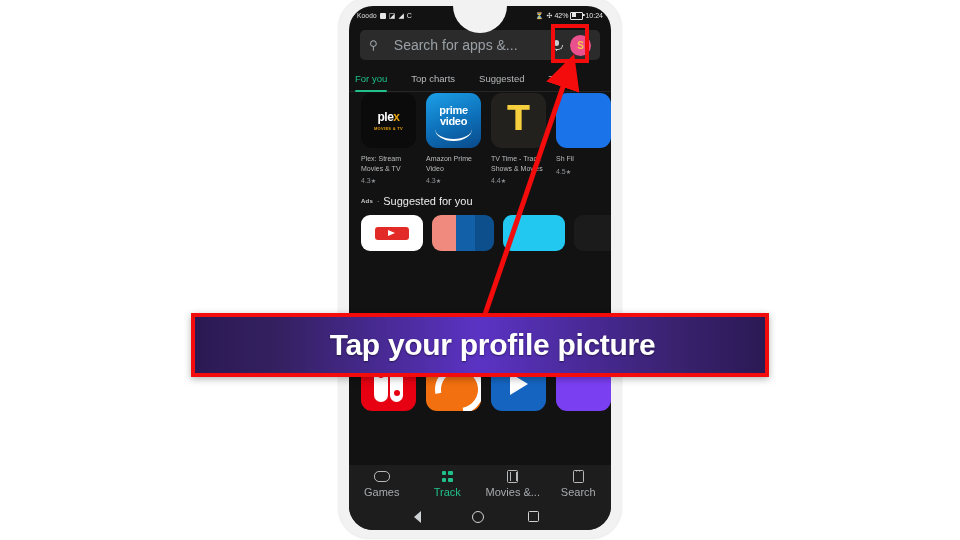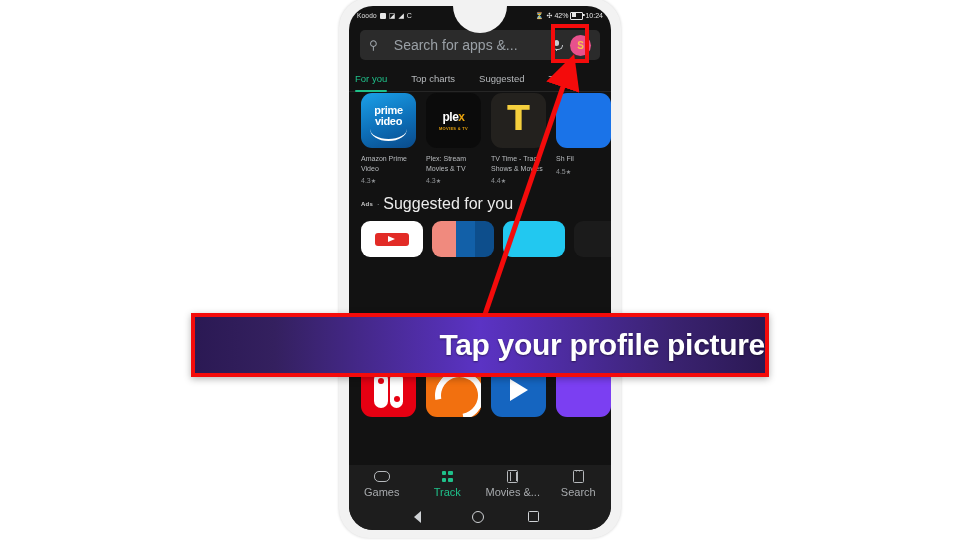--- a/index.html
+++ b/index.html
@@ -76,21 +76,21 @@
   #content{position:absolute;left:0;top:87px;width:262px;bottom:53px;overflow:hidden;background:#121212;}
   .section-head{
     display:flex;align-items:center;justify-content:space-between;
     padding:13px 12px 9px 12px;
   }
   .section-title{font-size:10.5px;color:#ececec;}
   .arrow-right{color:#c9cccf;font-size:12px;line-height:1;}
   .ads-head{display:flex;align-items:center;gap:4px;padding:11px 12px 8px 12px;}
   .ads-badge{font-size:6px;color:#cfcfcf;font-weight:bold;letter-spacing:.2px;}
   .ads-dot{font-size:7px;color:#9aa0a6;}
-  .ads-label{font-size:16px;color:#ececec;}
+  .ads-label{font-size:11px;color:#ececec;}
 
   .cardrow{display:flex;gap:10px;padding:0 0 0 12px;}
   .appcard{width:55px;flex:0 0 auto;}
   .appicon{width:55px;height:55px;border-radius:11px;overflow:hidden;position:relative;}
   .appname{font-size:7px;line-height:9.5px;color:#b9bcbf;margin-top:6px;}
   .apprate{font-size:7px;color:#8e9194;margin-top:4px;}
   .star{font-size:6px;}
 
   .bigrow{display:flex;gap:9px;padding:0 0 0 12px;}
   .bigcard{width:62px;height:36px;border-radius:9px;flex:0 0 auto;position:relative;overflow:hidden;}
@@ -159,21 +159,21 @@
   }
 
   
   #arrow-svg{position:absolute;left:0;top:0;width:960px;height:540px;z-index:55;pointer-events:none;}
 
   
   #banner{
     position:absolute;left:191px;top:313px;width:578px;height:64px;
     border:4px solid #f40b0b;box-sizing:border-box;z-index:70;
     background:linear-gradient(90deg,#2b1954 0%,#34205f 14%,#5b33c4 50%,#3a2270 84%,#2b1954 100%);
-    display:flex;align-items:center;justify-content:flex-end;
+    display:flex;align-items:center;justify-content:center;
     box-shadow:0 2px 7px rgba(0,0,0,.30);
     padding-left:25px;
   }
   #banner-text{
     color:#ffffff;font-size:30px;font-weight:bold;letter-spacing:-.3px;
     font-family:"Liberation Sans","DejaVu Sans",sans-serif;
     text-shadow:0 1px 2px rgba(0,0,0,.45);white-space:nowrap;
   }
 </style>
 </head>
@@ -220,37 +220,37 @@
       <span class="tab">Suggested</span>
       <span class="tab">Track</span>
     </div>
 
     <div id="content">
 
 
       <div class="cardrow">
 
         <div class="appcard">
+          <div class="appicon ic-plex">
+            <div class="pl">ple<i>x</i></div>
+              <div class="sub">MOVIES &amp; TV</div>
+          </div>
+          <div class="appname">Plex: Stream Movies &amp; TV</div>
+          <div class="apprate">
+            <span>4.3</span><span class="star">★</span>
+          </div>
+        </div>
+
+        <div class="appcard">
           <div class="appicon ic-prime">
             <div class="t1">prime</div>
               <div class="t2">video</div>
               <div class="smile"></div>
           </div>
           <div class="appname">Amazon Prime Video</div>
-          <div class="apprate">
-            <span>4.3</span><span class="star">★</span>
-          </div>
-        </div>
-
-        <div class="appcard">
-          <div class="appicon ic-plex">
-            <div class="pl">ple<i>x</i></div>
-              <div class="sub">MOVIES &amp; TV</div>
-          </div>
-          <div class="appname">Plex: Stream Movies &amp; TV</div>
           <div class="apprate">
             <span>4.3</span><span class="star">★</span>
           </div>
         </div>
 
         <div class="appcard">
           <div class="appicon ic-tvt">
               <div class="tt">T</div>
             </div>
           <div class="appname">TV Time - Track Shows &amp; Movies</div>

